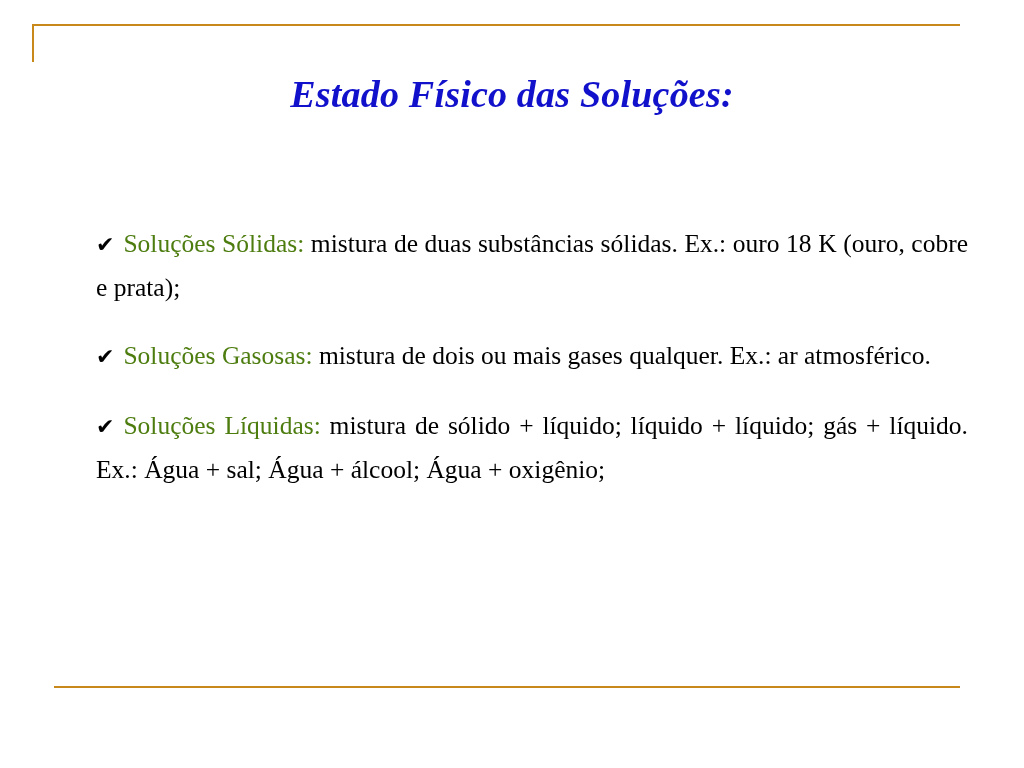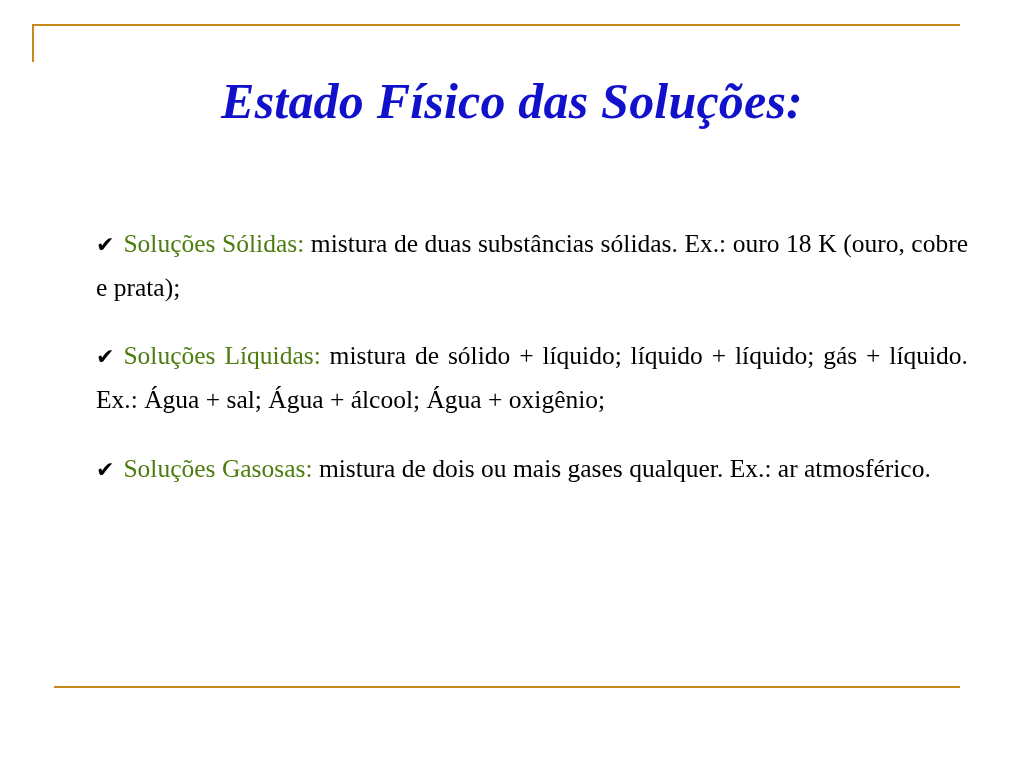--- a/index.html
+++ b/index.html
@@ -47,21 +47,21 @@
     border-top: 2px solid #C8891A;
   }
 
   .title {
     position: absolute;
     left: 0;
     top: 72px;
     width: 1024px;
     text-align: center;
     color: #1111CC;
-    font-size: 50px;
+    font-size: 38px;
     font-weight: bold;
     font-style: italic;
     font-family: "Liberation Serif", serif;
     letter-spacing: 0.2px;
   }
 
   .body-block {
     position: absolute;
     left: 96px;
     top: 196px;
@@ -107,22 +107,22 @@
 
   <div class="title">Estado Físico das Soluções:</div>
 
   <div class="body-block">
 
     <p class="bullet">
       <span class="check">✔</span><span class="lead">Soluções Sólidas:</span><span class="rest"> mistura de duas substâncias sólidas. Ex.: ouro 18 K (ouro, cobre e prata);</span>
     </p>
 
     <p class="bullet">
-      <span class="check">✔</span><span class="lead">Soluções Líquidas:</span><span class="rest"> mistura de sólido + líquido; líquido + líquido; gás + líquido. Ex.: Água + sal; Água + álcool; Água + oxigênio;</span>
+      <span class="check">✔</span><span class="lead">Soluções Gasosas:</span><span class="rest"> mistura de dois ou mais gases qualquer. Ex.: ar atmosférico.</span>
     </p>
 
     <p class="bullet">
-      <span class="check">✔</span><span class="lead">Soluções Gasosas:</span><span class="rest"> mistura de dois ou mais gases qualquer. Ex.: ar atmosférico.</span>
+      <span class="check">✔</span><span class="lead">Soluções Líquidas:</span><span class="rest"> mistura de sólido + líquido; líquido + líquido; gás + líquido. Ex.: Água + sal; Água + álcool; Água + oxigênio;</span>
     </p>
 
   </div>
 
 </div>
 
 </body></html>

